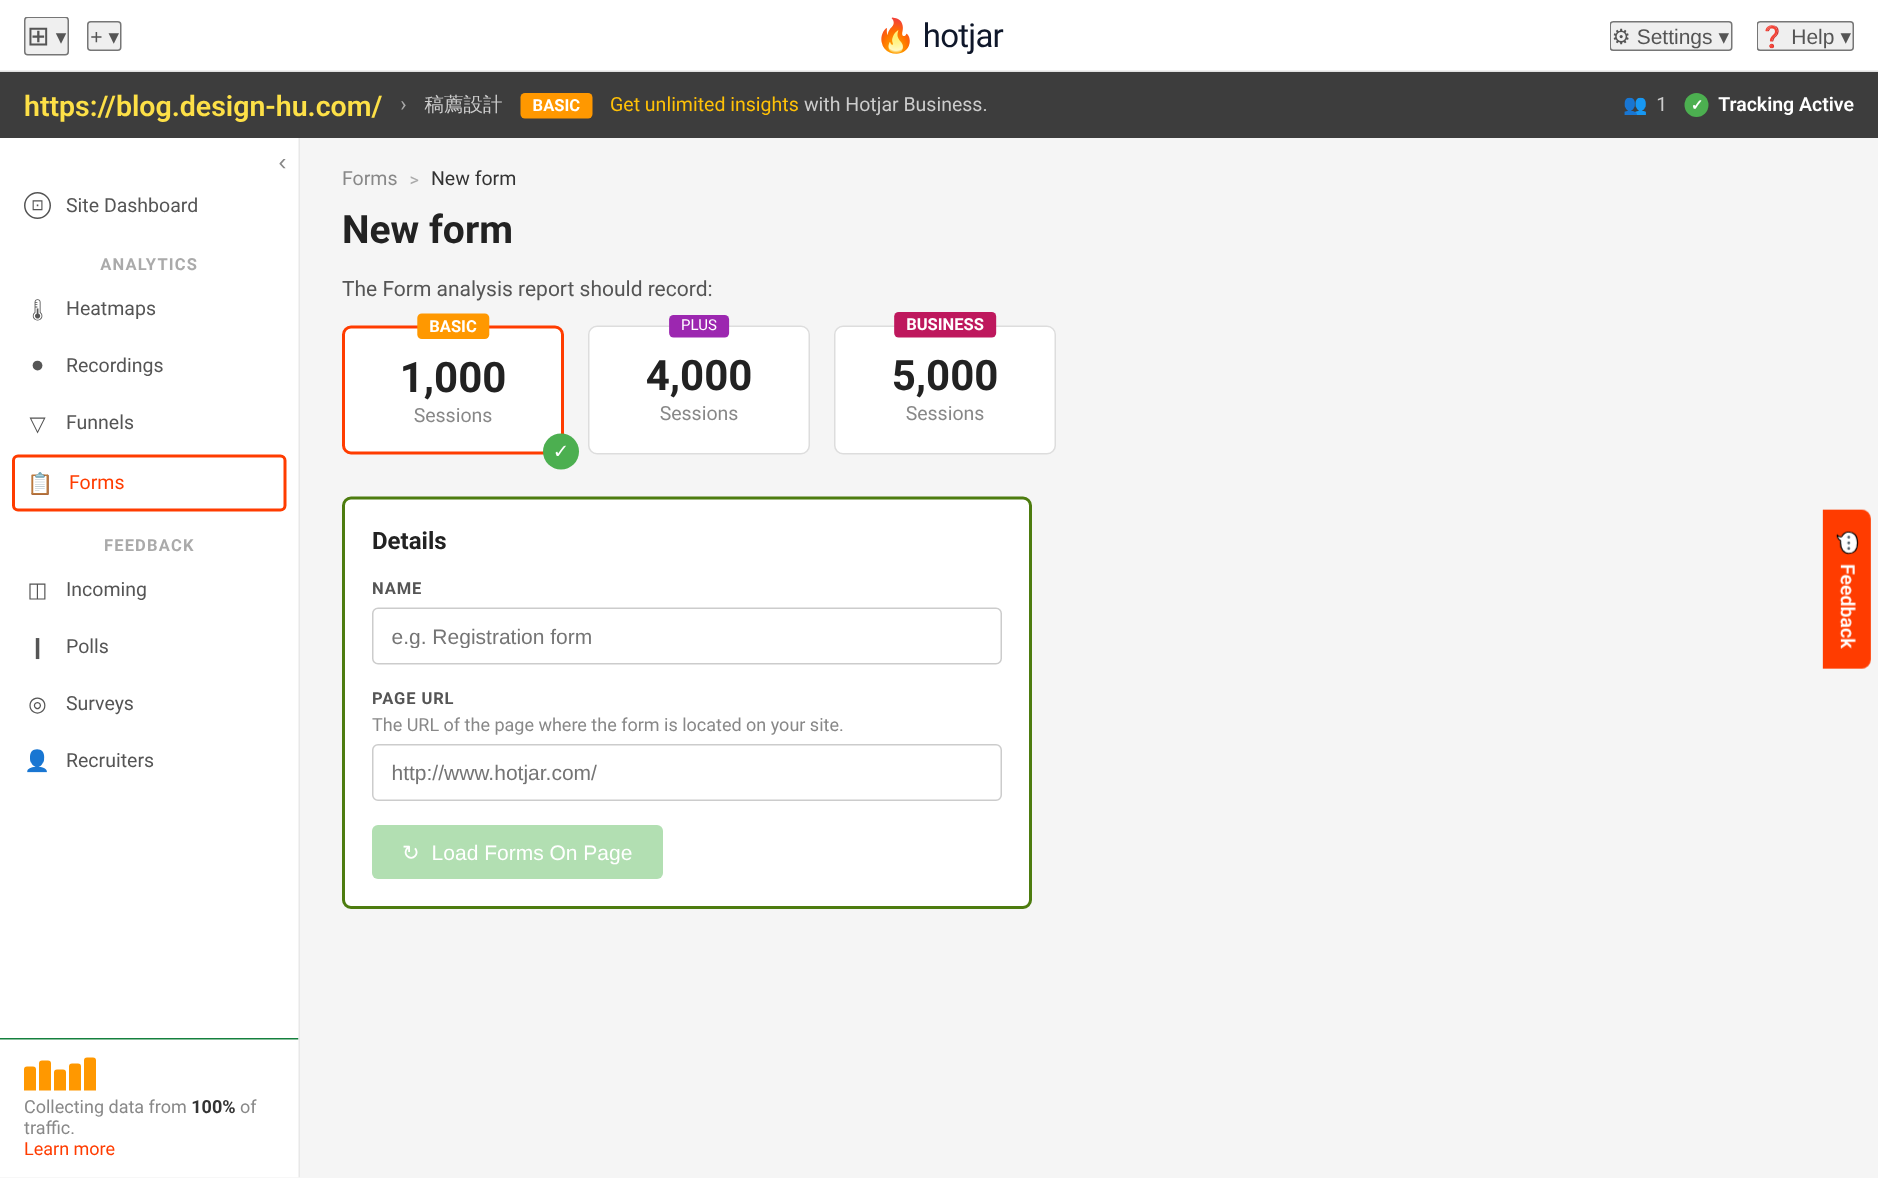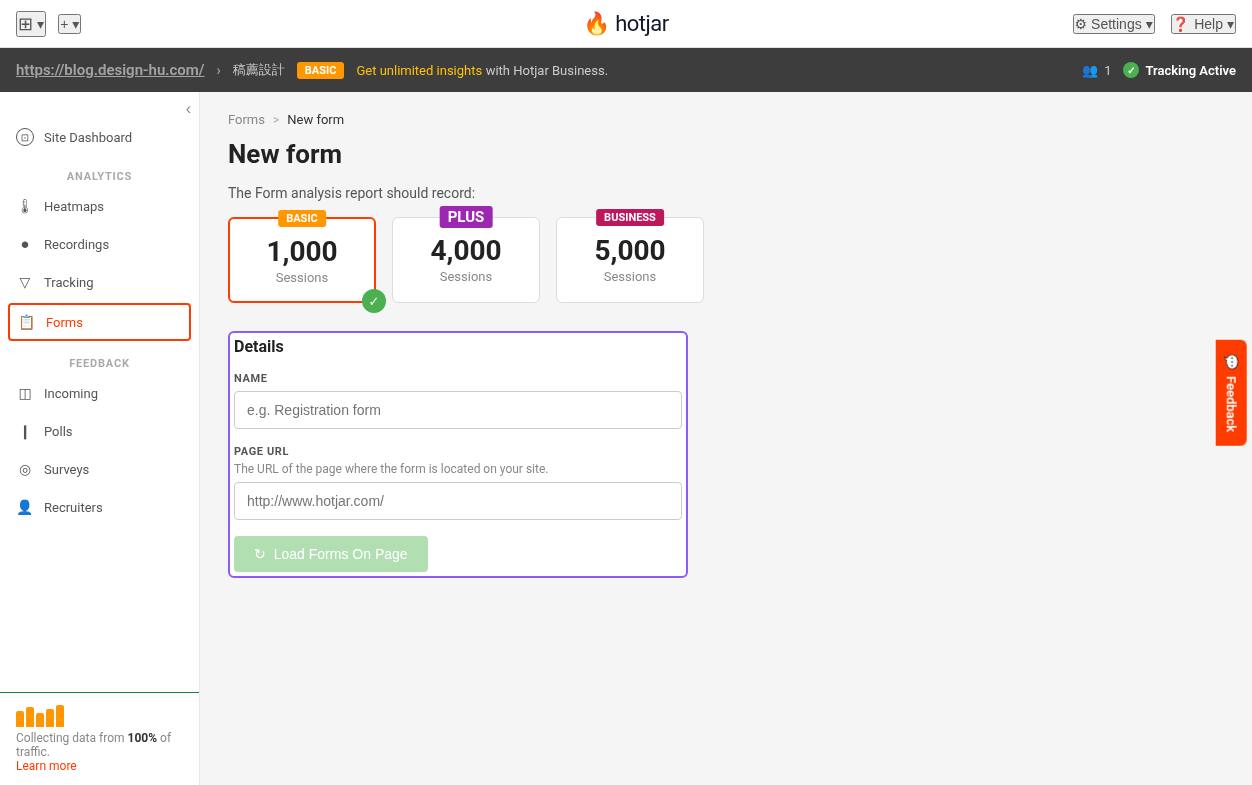--- a/index.html
+++ b/index.html
@@ -25,25 +25,25 @@
 
     
     .site-bar {
       height: 44px;
       background: #3d3d3d;
       display: flex;
       align-items: center;
       padding: 0 16px;
       gap: 12px;
     }
-    .site-url { color: #a3a3a3; font-size: 15px; font-weight: 600; text-decoration: underline; }
+    .site-url { color: #fde047; font-size: 19px; font-weight: 600; }
     .site-arrow { color: #aaa; font-size: 14px; }
     .site-name { color: #ccc; font-size: 13px; }
     .badge-basic { background: #ff9800; color: #fff; font-size: 11px; font-weight: 700; padding: 2px 8px; border-radius: 3px; }
-    .badge-plus { background: #9c27b0; color: #fff; font-size: 15px; font-weight: 700; padding: 2px 8px; border-radius: 3px; }
+    .badge-plus { background: #9c27b0; color: #fff; font-size: 10px; font-weight: 400; padding: 2px 8px; border-radius: 3px; }
     .badge-business { background: #be185d; color: #fff; font-size: 11px; font-weight: 700; padding: 2px 8px; border-radius: 3px; }
     .upsell-text { color: #ffc107; font-size: 13px; cursor: pointer; }
     .site-bar-right { margin-left: auto; display: flex; align-items: center; gap: 12px; }
     .users-count { display: flex; align-items: center; gap: 6px; color: #ccc; font-size: 13px; }
     .tracking-active { display: flex; align-items: center; gap: 6px; color: #fff; font-size: 13px; font-weight: 600; }
     .tracking-dot { width: 16px; height: 16px; background: #4caf50; border-radius: 50%; display: flex; align-items: center; justify-content: center; }
     .tracking-dot::after { content: '✓'; color: #fff; font-size: 10px; font-weight: bold; }
 
     
     .main-layout { display: flex; height: calc(100vh - 92px); }
@@ -105,22 +105,22 @@
     .session-card-number { font-size: 28px; font-weight: 700; color: #222; }
     .session-card-label { font-size: 13px; color: #888; margin-top: 2px; }
     .check-circle {
       position: absolute; bottom: -12px; right: -12px;
       width: 24px; height: 24px; background: #4caf50; border-radius: 50%;
       display: flex; align-items: center; justify-content: center; color: #fff; font-size: 13px;
     }
 
     
     .details-box {
-      background: #fff; border: 2px solid #8b5cf6; border-radius: 6px;
-      padding: 4px; max-width: 460px;
+      background: #fff; border: 2px solid #4d7c0f; border-radius: 6px;
+      padding: 18px; max-width: 460px;
     }
     .details-title { font-size: 16px; font-weight: 700; color: #222; margin-bottom: 16px; }
     .field-label { font-size: 11px; font-weight: 700; color: #555; text-transform: uppercase; letter-spacing: 0.6px; margin-bottom: 6px; }
     .field-desc { font-size: 12px; color: #888; margin-bottom: 6px; margin-top: -2px; }
     .text-input {
       width: 100%; border: 1px solid #ccc; border-radius: 4px; padding: 10px 12px;
       font-size: 14px; color: #aaa; outline: none; margin-bottom: 16px;
     }
     .load-btn {
       display: flex; align-items: center; gap: 8px;
@@ -209,21 +209,21 @@
     <div class="sidebar-item">
       <span class="icon-shape">🌡</span>
       <span>Heatmaps</span>
     </div>
     <div class="sidebar-item">
       <span class="icon-shape">⏺</span>
       <span>Recordings</span>
     </div>
     <div class="sidebar-item">
       <span class="icon-shape">▽</span>
-      <span>Tracking</span>
+      <span>Funnels</span>
     </div>
     <div class="sidebar-item active-outlined">
       <span class="icon-shape">📋</span>
       <span>Forms</span>
     </div>
 
     <div class="sidebar-section-label">FEEDBACK</div>
 
     <div class="sidebar-item">
       <span class="icon-shape">◫</span>

